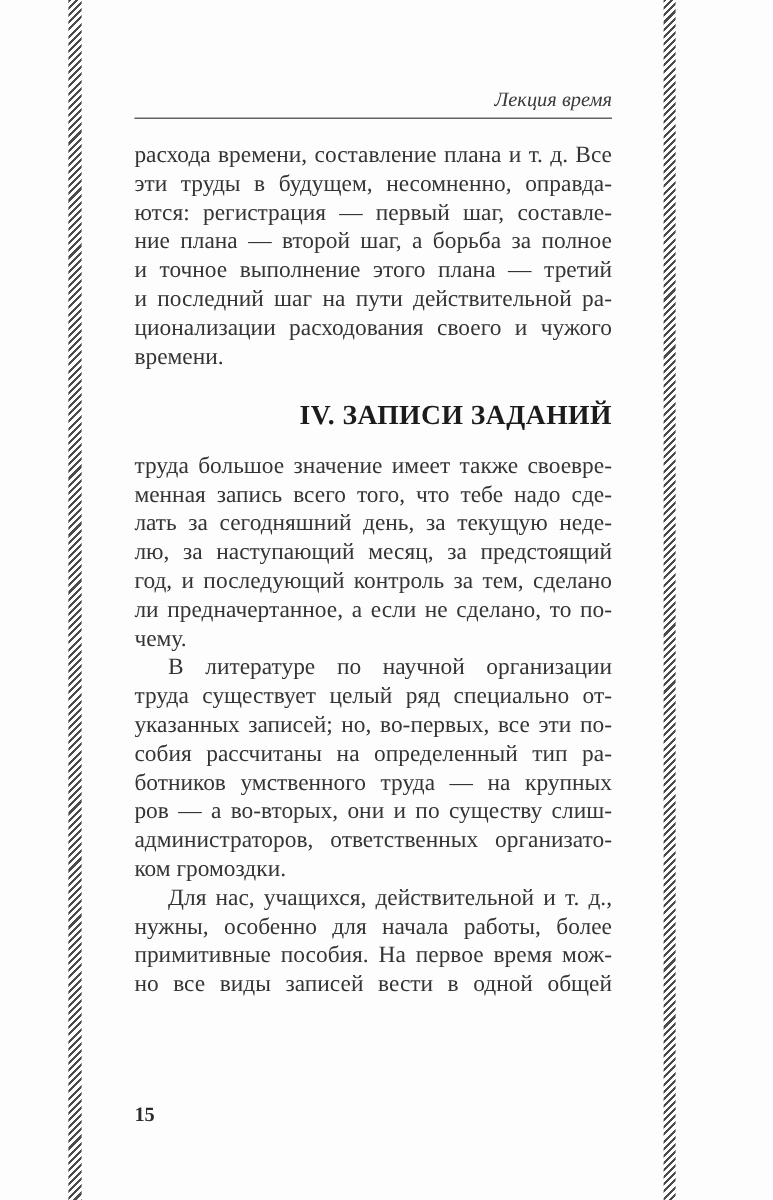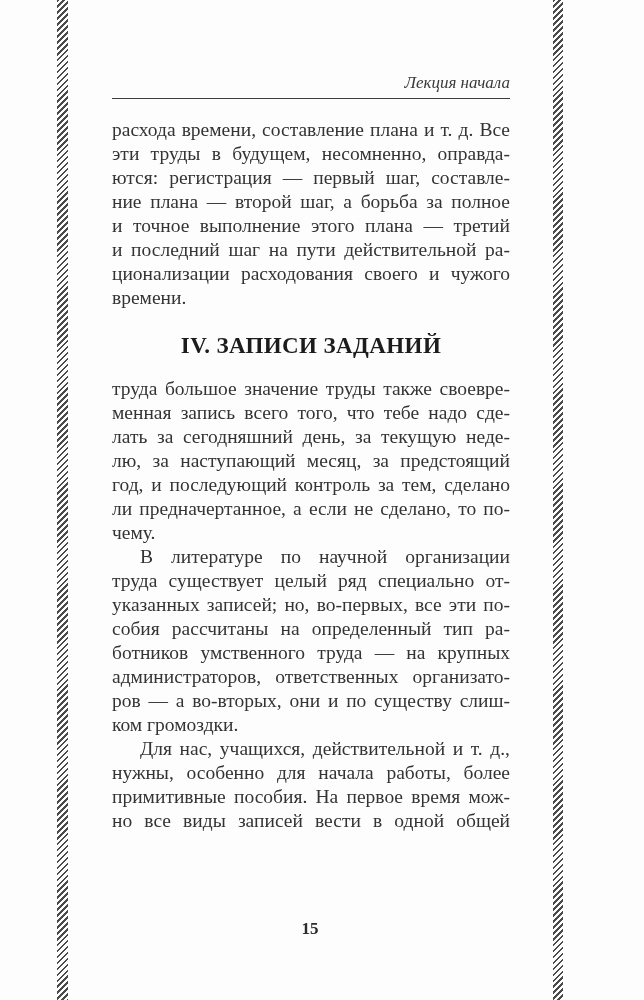--- a/index.html
+++ b/index.html
@@ -57,77 +57,77 @@
   .para { margin: 0; }
   .line {
     text-align: justify;
     text-align-last: justify;
     -moz-text-align-last: justify;
     white-space: normal;
   }
   .line.indent { padding-left: 28px; }
   .line.last   { text-align-last: left; -moz-text-align-last: left; }
   .section-heading {
-    text-align: center;
+    text-align: right;
     font-weight: bold;
     font-size: 23px;
     line-height: 28px;
     letter-spacing: 0.4px;
     margin: 22px 0 17px 0;
     color: #1c1c1c;
   }
   .page-number {
     position: absolute;
     left: 112px;
     top: 919px;
     width: 396px;
-    text-align: center;
+    text-align: left;
     font-weight: bold;
     font-size: 17px;
     color: #2c2c2c;
   }
 </style>
 </head>
 <body>
 
 <div class="hatch left"></div>
 <div class="hatch right"></div>
 
 <div class="content">
-  <span class="running-header">Лекция начала</span>
+  <span class="running-header">Лекция время</span>
   <div class="header-rule"></div>
   <div class="page-body">
       <div class="para">
         <div class="line">расхода времени, составление плана и т. д. Все</div>
         <div class="line">эти труды в будущем, несомненно, оправда-</div>
         <div class="line">ются: регистрация — первый шаг, составле-</div>
         <div class="line">ние плана — второй шаг, а борьба за полное</div>
         <div class="line">и точное выполнение этого плана — третий</div>
         <div class="line">и последний шаг на пути действительной ра-</div>
         <div class="line">ционализации расходования своего и чужого</div>
         <div class="line last">времени.</div>
       </div>
       <div class="section-heading">IV. ЗАПИСИ ЗАДАНИЙ</div>
       <div class="para">
-        <div class="line">труда большое значение труды также своевре-</div>
+        <div class="line">труда большое значение имеет также своевре-</div>
         <div class="line">менная запись всего того, что тебе надо сде-</div>
         <div class="line">лать за сегодняшний день, за текущую неде-</div>
         <div class="line">лю, за наступающий месяц, за предстоящий</div>
         <div class="line">год, и последующий контроль за тем, сделано</div>
         <div class="line">ли предначертанное, а если не сделано, то по-</div>
         <div class="line last">чему.</div>
       </div>
       <div class="para">
         <div class="line indent">В литературе по научной организации</div>
         <div class="line">труда существует целый ряд специально от-</div>
         <div class="line">указанных записей; но, во-первых, все эти по-</div>
         <div class="line">собия рассчитаны на определенный тип ра-</div>
         <div class="line">ботников умственного труда — на крупных</div>
+        <div class="line">ров — а во-вторых, они и по существу слиш-</div>
         <div class="line">администраторов, ответственных организато-</div>
-        <div class="line">ров — а во-вторых, они и по существу слиш-</div>
         <div class="line last">ком громоздки.</div>
       </div>
       <div class="para">
         <div class="line indent">Для нас, учащихся, действительной и т. д.,</div>
         <div class="line">нужны, особенно для начала работы, более</div>
         <div class="line">примитивные пособия. На первое время мож-</div>
         <div class="line">но все виды записей вести в одной общей</div>
       </div>
     </div>
 </div>

